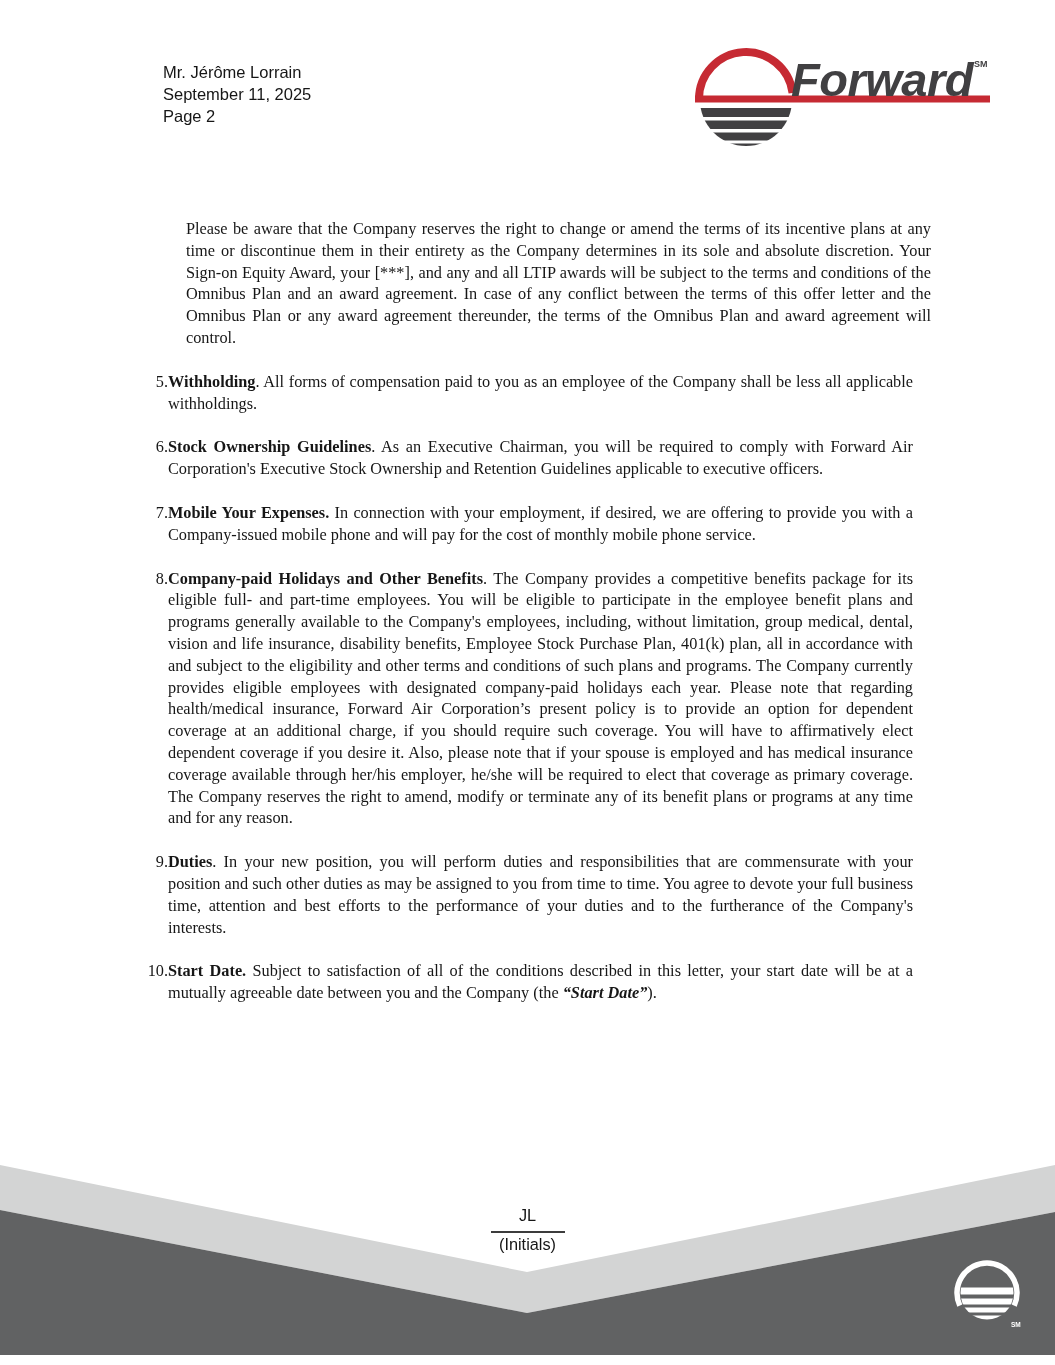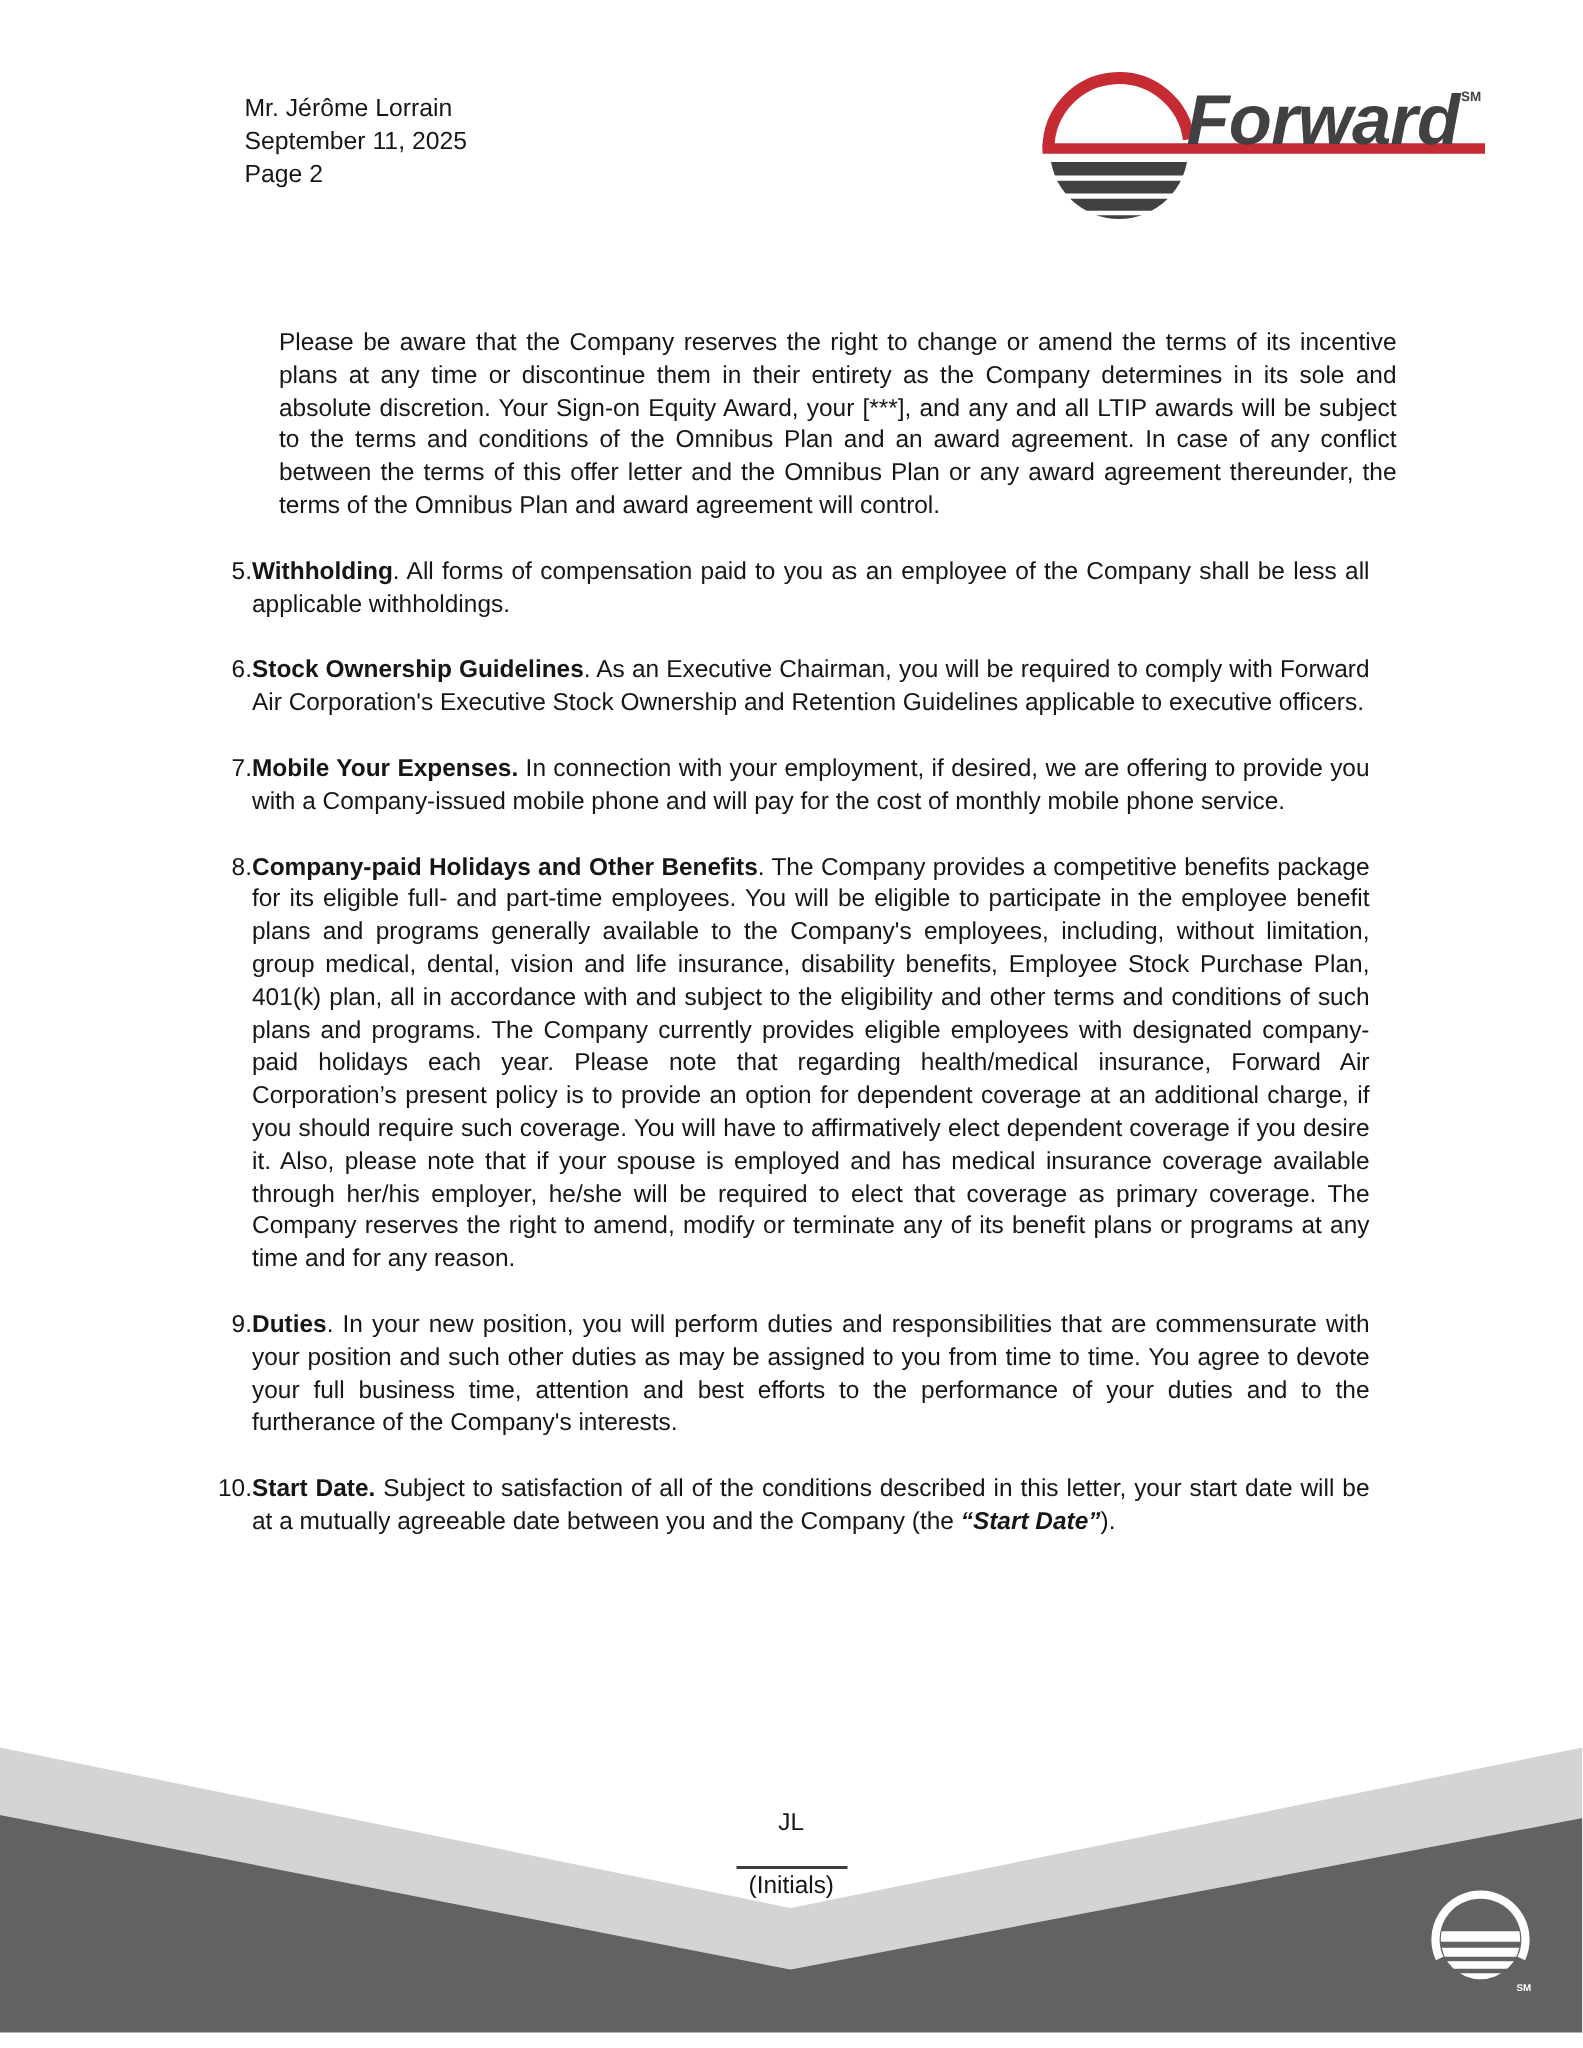--- a/index.html
+++ b/index.html
@@ -30,36 +30,36 @@
     font-weight:bold;font-style:italic;font-size:47px;letter-spacing:-0.5px;
   }
   .logo-sm{
     fill:var(--logo-dark);
     font-family:"Liberation Sans", sans-serif;
     font-weight:bold;font-size:9px;letter-spacing:0;
   }
   
   .content{
     position:absolute;left:145px;top:218px;width:786px;
-    font-size:16.3px;line-height:21.8px;
+    font-size:16.3px;line-height:21.8px;font-family:Liberation Serif, serif;
   }
   .intro{margin:0 0 22px 41px;width:745px;text-align:justify;}
   .list-item{display:flex;margin:0 0 22px 0;}
   .item-number{width:23px;flex:none;text-align:right;}
   .item-text{width:745px;text-align:justify;}
   .rb{font-weight:bold;}
   .ri{font-style:italic;}
   
   .initials-block{
     position:absolute;left:460px;top:1204px;width:135px;
     text-align:center;font-size:16.3px;line-height:22px;
   }
   .initials-value{
     display:block;width:74px;margin:0 auto;
-    border-bottom:2px solid #3c3c3c;padding-bottom:18px;
+    border-bottom:2px solid #3c3c3c;padding-bottom:5px;
   }
   
   .footer-svg{position:absolute;left:0;top:1150px;}
   .chevron-light{fill:var(--chevron-light);}
   .chevron-dark{fill:var(--chevron-dark);}
   .sun-arc{stroke:#ffffff;stroke-width:5.5;fill:none;}
   .sun-stripe{fill:#ffffff;}
   .sun-sm{
     fill:#ffffff;font-family:"Liberation Sans", sans-serif;
     font-weight:bold;font-size:6.5px;

